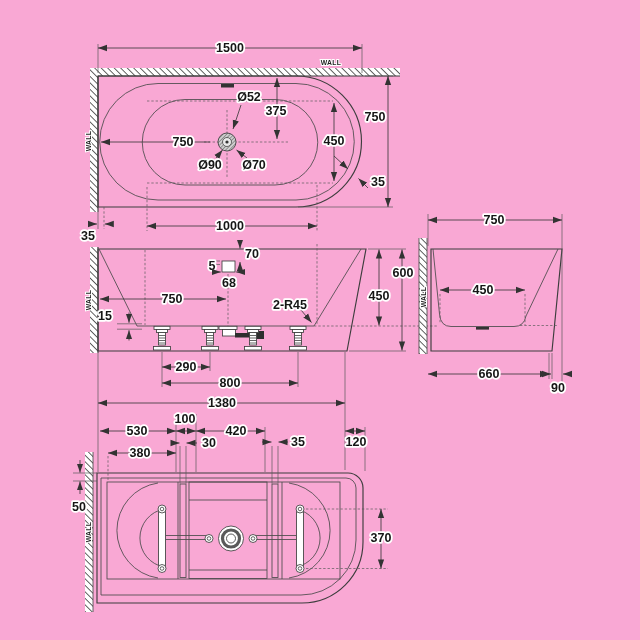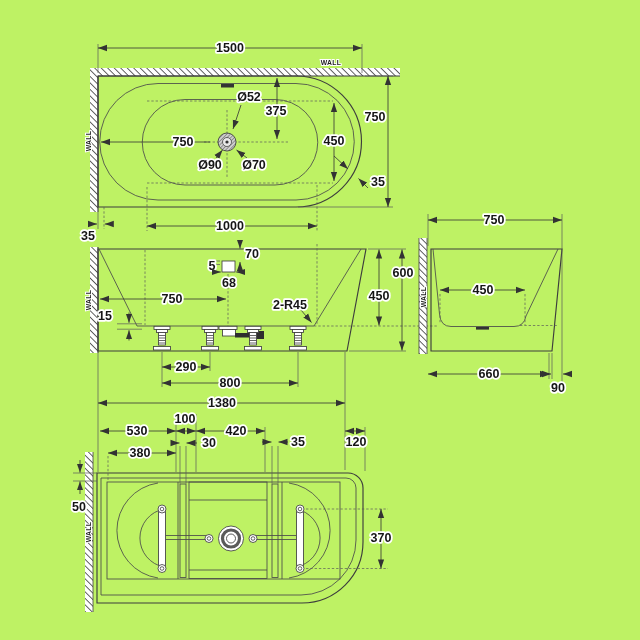--- a/index.html
+++ b/index.html
@@ -1,16 +1,16 @@
 <!DOCTYPE html>
 <html><head>
 <meta charset="utf-8">
 <style>
   html,body{margin:0;padding:0;background:#fff;}
-  .stage{width:640px;height:640px;background:#bef264;position:relative;font-family:"Liberation Sans",sans-serif;}
+  .stage{width:640px;height:640px;background:#f9a8d4;position:relative;font-family:"Liberation Sans",sans-serif;}
   .o  {fill:none;stroke:#3d3d3d;stroke-width:1.15;stroke-linejoin:miter;}
   .o2 {fill:none;stroke:#4a4a4a;stroke-width:.85;}
   .of {fill:#fff;stroke:#3f3f3f;stroke-width:.85;}
   .dk {fill:#333;stroke:none;}
   .ext{fill:none;stroke:#5a5a5a;stroke-width:.7;stroke-dasharray:2.4 1.9;}
   .exs{fill:none;stroke:#5a5a5a;stroke-width:.7;}
   .dim{fill:none;stroke:#333;stroke-width:.8;marker-start:url(#mas);marker-end:url(#mae);}
   .de {fill:none;stroke:#333;stroke-width:.8;marker-end:url(#mae);}
   .dt {font-family:"Liberation Sans",sans-serif;font-size:12.5px;font-weight:600;fill:#151515;
        text-anchor:middle;dominant-baseline:central;paint-order:stroke;stroke:#fff;

